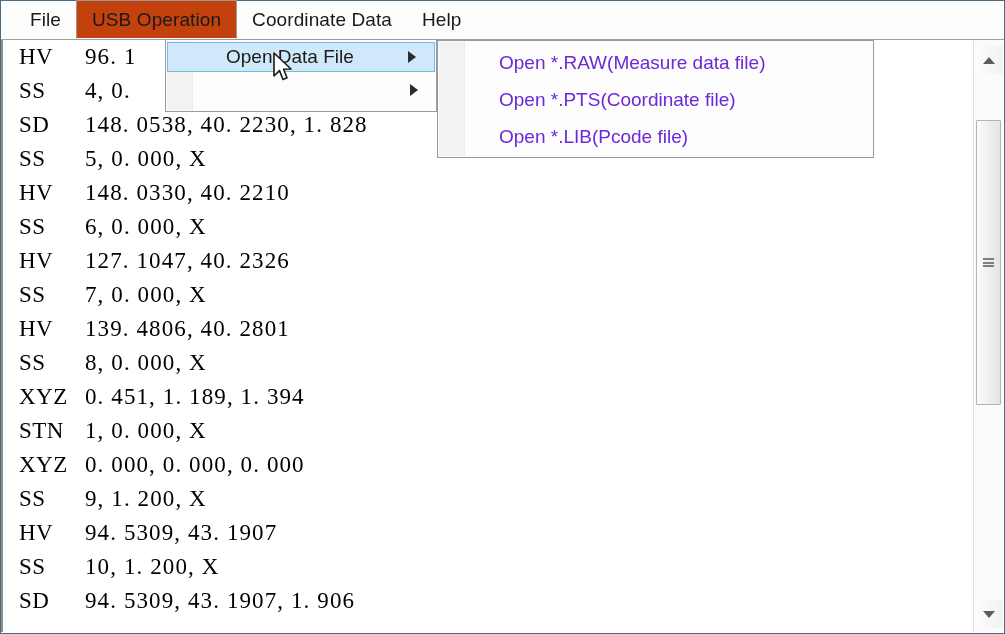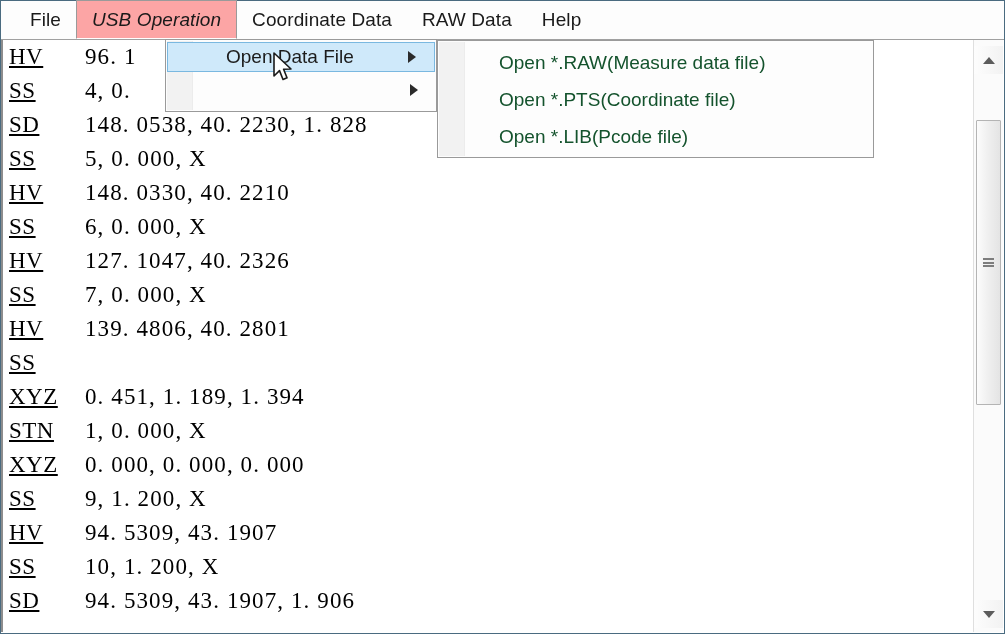--- a/index.html
+++ b/index.html
@@ -45,30 +45,29 @@
     padding: 0 15px;
     font-size: 19px;
     color: #1a1a1a;
     letter-spacing: 0.1px;
     box-sizing: border-box;
     height: 38px;
     white-space: nowrap;
   }
   .menubar-item.first { margin-left: 14px; }
   .menubar-item.open {
-    background: #fca5a5;
+    background: #c2410c;
     border-left: 1px solid #9a9a9a;
     border-right: 1px solid #9a9a9a;
     border-top: 1px solid #9a9a9a;
     border-bottom: 1px solid #ffffff;
     height: 39px;
     margin-top: -1px;
     position: relative;
     z-index: 40;
-    font-style: italic;
   }
 
   
   .content {
     position: absolute;
     left: 1px; top: 39px;
     width: 1003px;
     height: 594px;
     background: #ffffff;
     border-top: 1px solid #a0a0a0;
@@ -89,24 +88,23 @@
     height: 34px;
     display: flex;
     align-items: center;
     font-family: "Liberation Serif", serif;
     font-size: 23px;
     color: #000000;
     white-space: nowrap;
   }
   .row .tag {
     width: 82px;
-    padding-left: 6px;
+    padding-left: 16px;
     box-sizing: border-box;
     letter-spacing: 0.5px;
-    text-decoration: underline;
   }
   .row .val {
     letter-spacing: 1.1px;
     text-align: right;
   }
 
   
   .scrollbar {
     position: absolute;
     right: 1px; top: 0px;
@@ -231,21 +229,21 @@
     background: #f2f2f2;
     border-right: 1px solid #ececec;
     box-sizing: border-box;
   }
   .submenu-item {
     position: relative;
     height: 37px;
     display: flex;
     align-items: center;
     font-size: 19px;
-    color: #14532d;
+    color: #6d28d9;
     padding-left: 61px;
     box-sizing: border-box;
     z-index: 2;
     white-space: nowrap;
   }
 
   
   .cursor {
     position: absolute;
     left: 272px;
@@ -264,23 +262,20 @@
     <div class="menubar-item first">
       <span>File</span>
     </div>
     <div class="menubar-item open">
       <span>USB Operation</span>
     </div>
     <div class="menubar-item">
       <span>Coordinate Data</span>
     </div>
     <div class="menubar-item">
-      <span>RAW Data</span>
-    </div>
-    <div class="menubar-item">
       <span>Help</span>
     </div>
   </div>
 
   <div class="content">
 
     <div class="list-wrap" id="list-wrap">
         <div class="row">
           <span class="tag">HV</span>
           <span class="val">96. 1</span>
@@ -312,20 +307,21 @@
         <div class="row">
           <span class="tag">SS</span>
           <span class="val">7, 0. 000, X</span>
         </div>
         <div class="row">
           <span class="tag">HV</span>
           <span class="val">139. 4806, 40. 2801</span>
         </div>
         <div class="row">
           <span class="tag">SS</span>
+          <span class="val">8, 0. 000, X</span>
         </div>
         <div class="row">
           <span class="tag">XYZ</span>
           <span class="val">0. 451, 1. 189, 1. 394</span>
         </div>
         <div class="row">
           <span class="tag">STN</span>
           <span class="val">1, 0. 000, X</span>
         </div>
         <div class="row">

